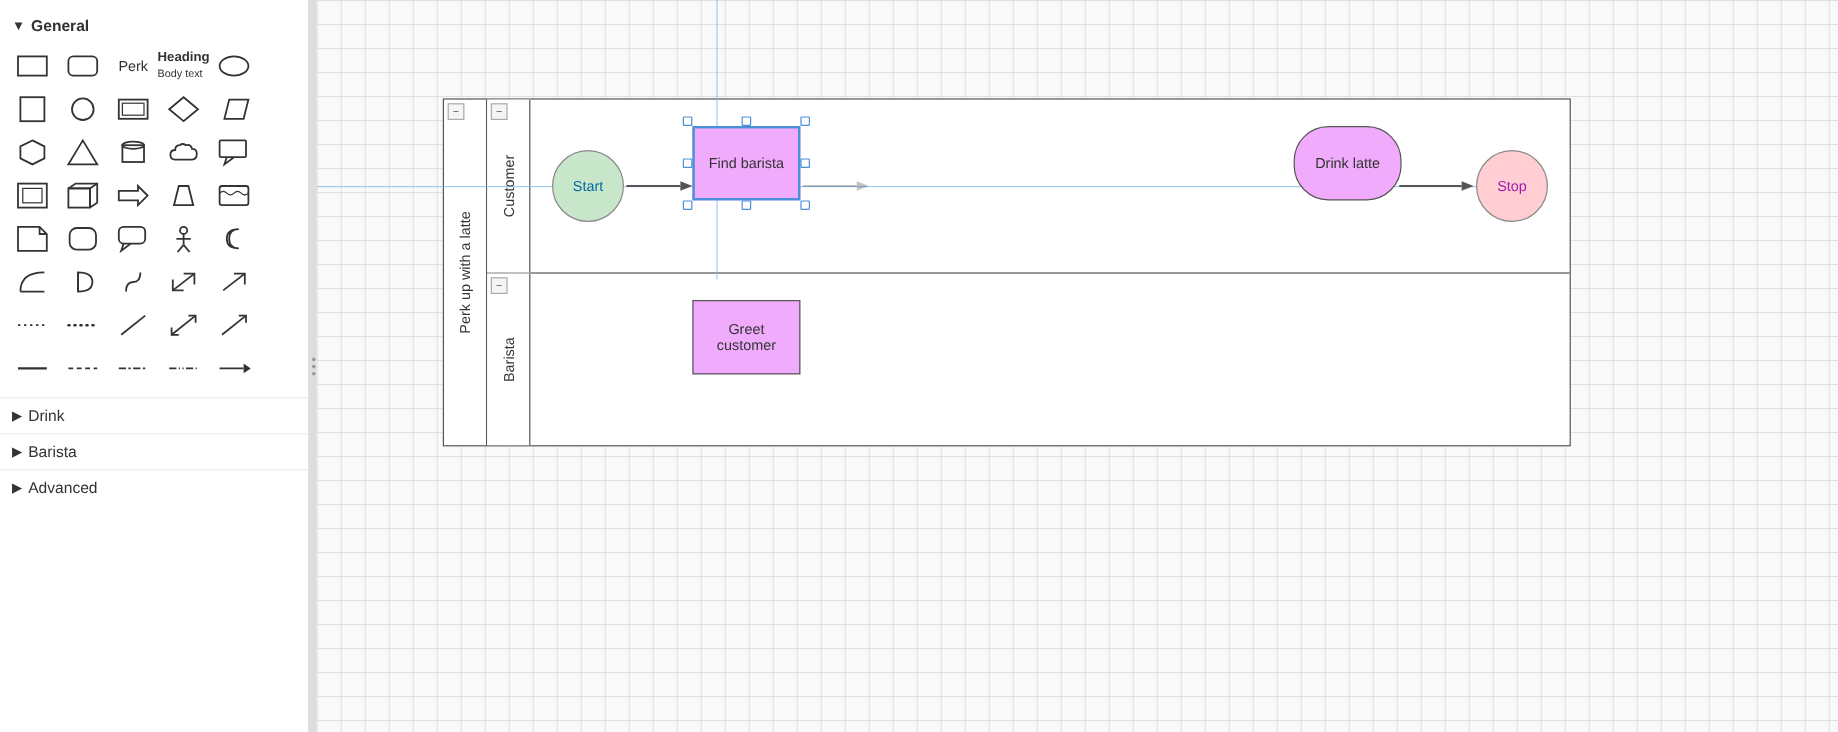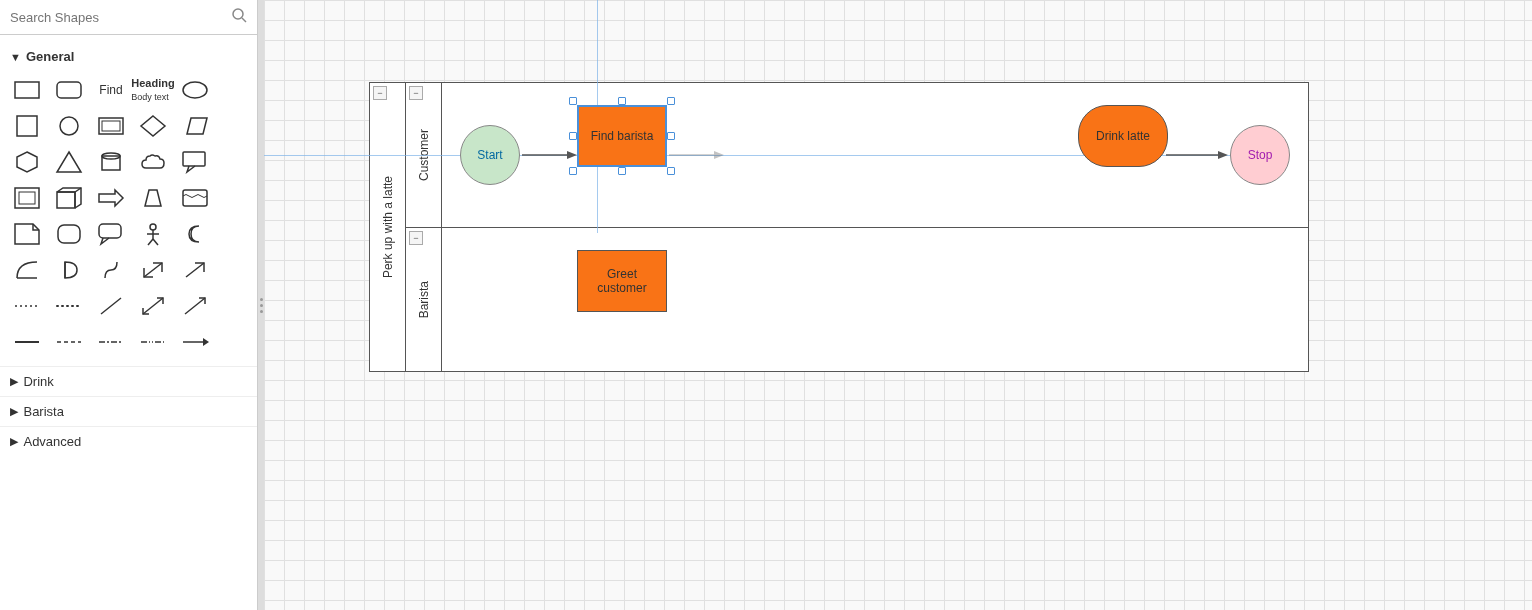--- a/index.html
+++ b/index.html
@@ -263,21 +263,21 @@
       justify-content: center;
       font-size: 12px;
       color: #a21caf;
       top: 50%;
       transform: translateY(-50%);
     }
 
     .shape-rect {
       position: absolute;
       border: 1.5px solid #555;
-      background: #f97316;
+      background: #f0abfc;
       display: flex;
       align-items: center;
       justify-content: center;
       font-size: 12px;
       color: #333;
       text-align: center;
     }
 
     .shape-rect.selected {
       border: 2px solid #4a90d9;
@@ -297,29 +297,20 @@
       position: absolute;
       background: #7fb3e8;
       opacity: 0.7;
       pointer-events: none;
     }
   </style>
 </head>
 <body>
 
 <div id="left-panel">
-  <div id="search-bar">
-    <input id="search-input" type="text" placeholder="Search Shapes" style="">
-    <div id="search-icon-wrap">
-      <svg width="15" height="15" viewBox="0 0 15 15" fill="none">
-        <circle cx="6" cy="6" r="5" stroke="#888" stroke-width="1.5"></circle>
-        <line x1="10" y1="10" x2="14" y2="14" stroke="#888" stroke-width="1.5"></line>
-      </svg>
-    </div>
-  </div>
 
   <div id="shapes-panel">
 
     <div class="section-header">
       <span class="arrow">▼</span>
       <span>General</span>
     </div>
 
     <div class="shapes-grid">
 
@@ -327,21 +318,21 @@
         <svg viewBox="0 0 28 24">
             <rect x="2" y="4" width="24" height="16" fill="none" stroke="#333" stroke-width="1.5"></rect>
           </svg>
       </div>
       <div class="shape-cell">
         <svg viewBox="0 0 28 24">
             <rect x="2" y="4" width="24" height="16" rx="4" fill="none" stroke="#333" stroke-width="1.5"></rect>
           </svg>
       </div>
       <div class="shape-cell">
-        <span style="font-size:12px;color:#333;">Find</span>
+        <span style="font-size:12px;color:#333;">Perk</span>
       </div>
       <div class="shape-cell">
         <span style="font-size:11px;font-weight:bold;color:#333;line-height:1.2;">Heading<br><span style="font-weight:normal;font-size:9px;">Body text</span></span>
       </div>
       <div class="shape-cell">
         <svg viewBox="0 0 28 24">
             <ellipse cx="14" cy="12" rx="12" ry="8" fill="none" stroke="#333" stroke-width="1.5"></ellipse>
           </svg>
       </div>
       <div class="shape-cell"></div>

